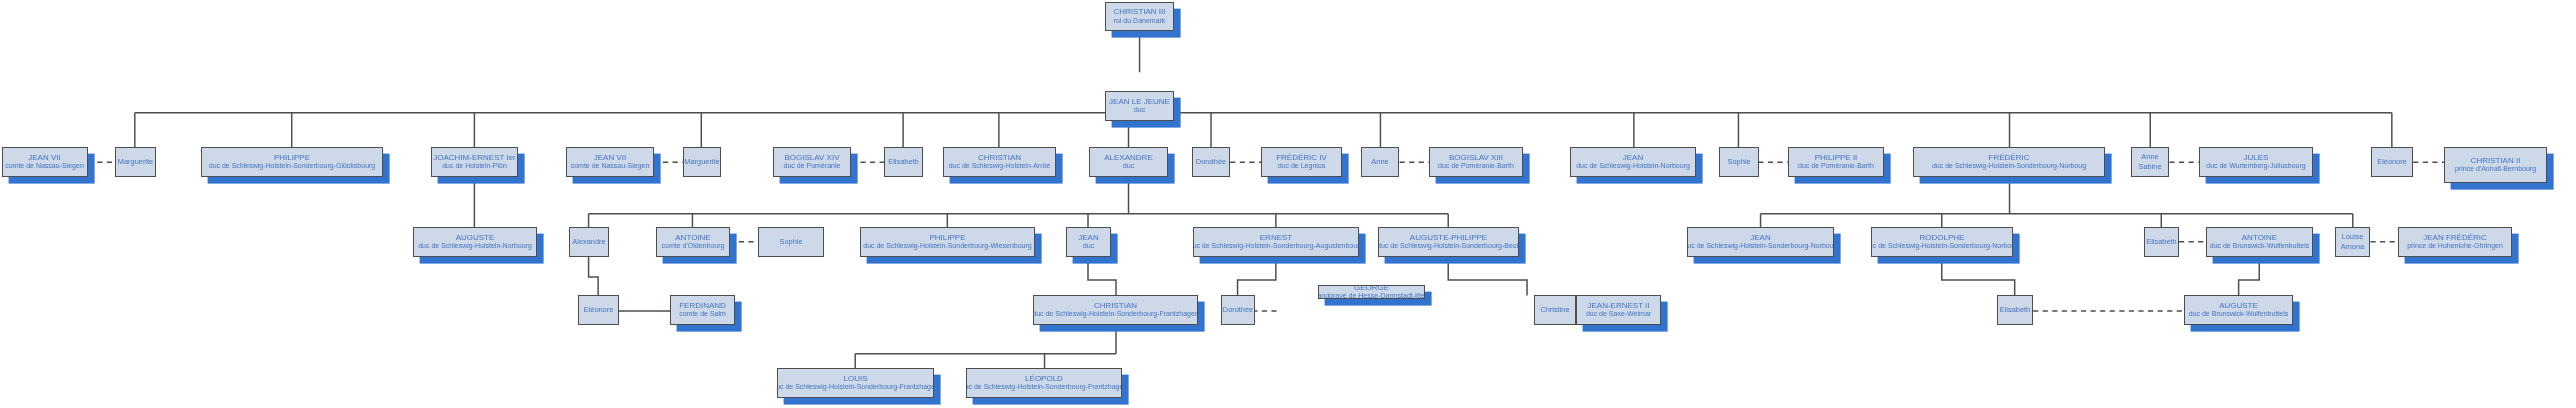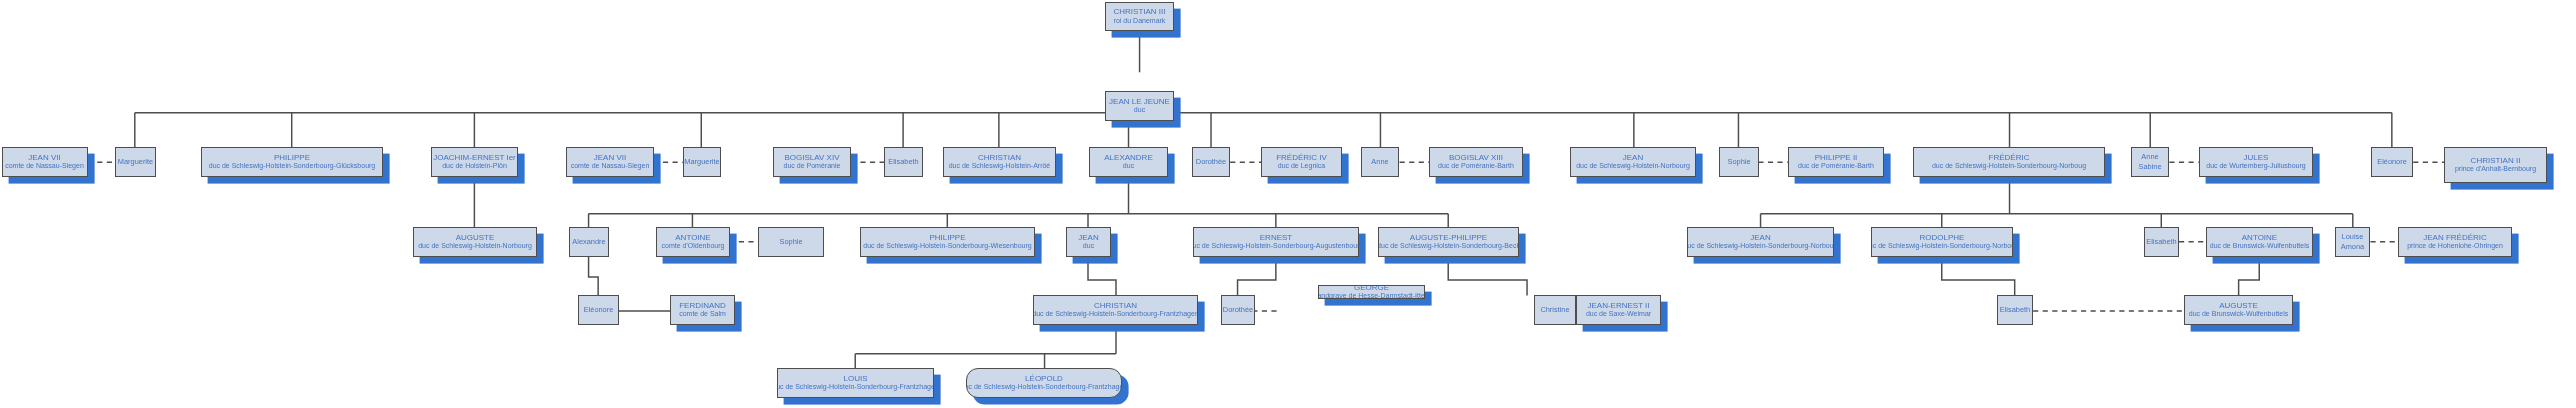--- a/index.html
+++ b/index.html
@@ -266,18 +266,18 @@
 
   </div>
     <div class="node shadow" style="left: 2184px; top: 295px; width: 109px; height: 30px;">
     <div class="name">AUGUSTE</div>
     <div class="title">duc de Brunswick-Wulfenbuttels</div>
   </div>
     <div class="node shadow" style="left: 777px; top: 368px; width: 157px; height: 29.5px;">
     <div class="name">LOUIS</div>
     <div class="title">duc de Schleswig-Holstein-Sonderbourg-Frantzhagen</div>
   </div>
-    <div class="node shadow" style="left: 966px; top: 368px; width: 156px; height: 29.5px; border-radius: 12px;">
+    <div class="node shadow" style="left: 966px; top: 368px; width: 156px; height: 29.5px;">
     <div class="name">LÉOPOLD</div>
     <div class="title">duc de Schleswig-Holstein-Sonderbourg-Frantzhagen</div>
   </div>
   </div>
 
 
 </body></html>

